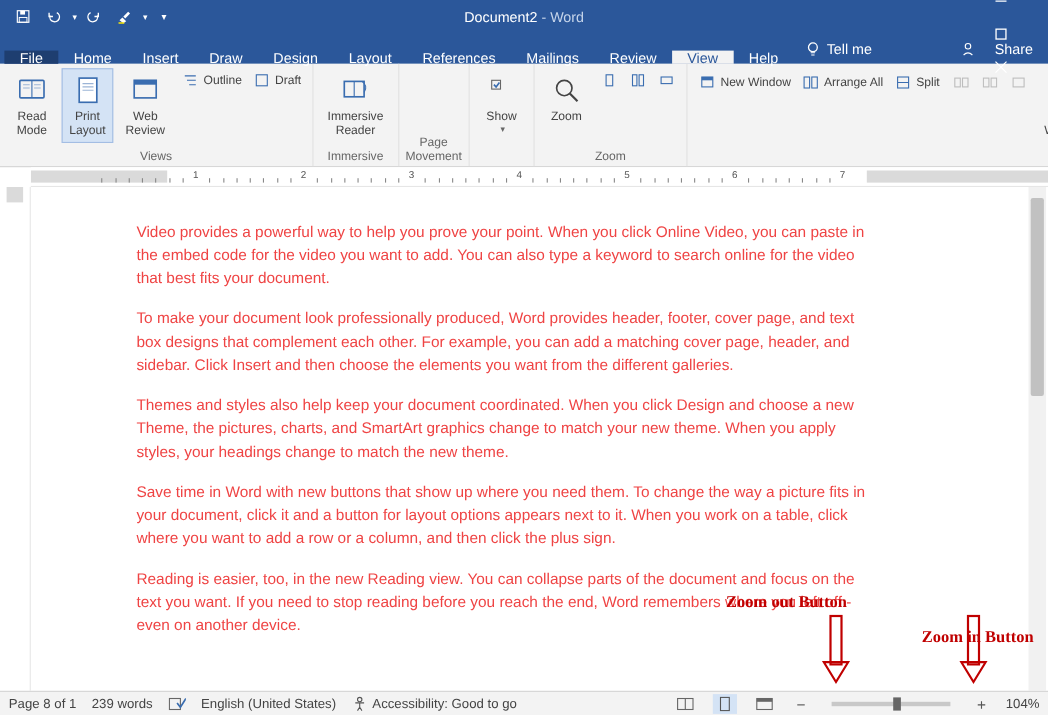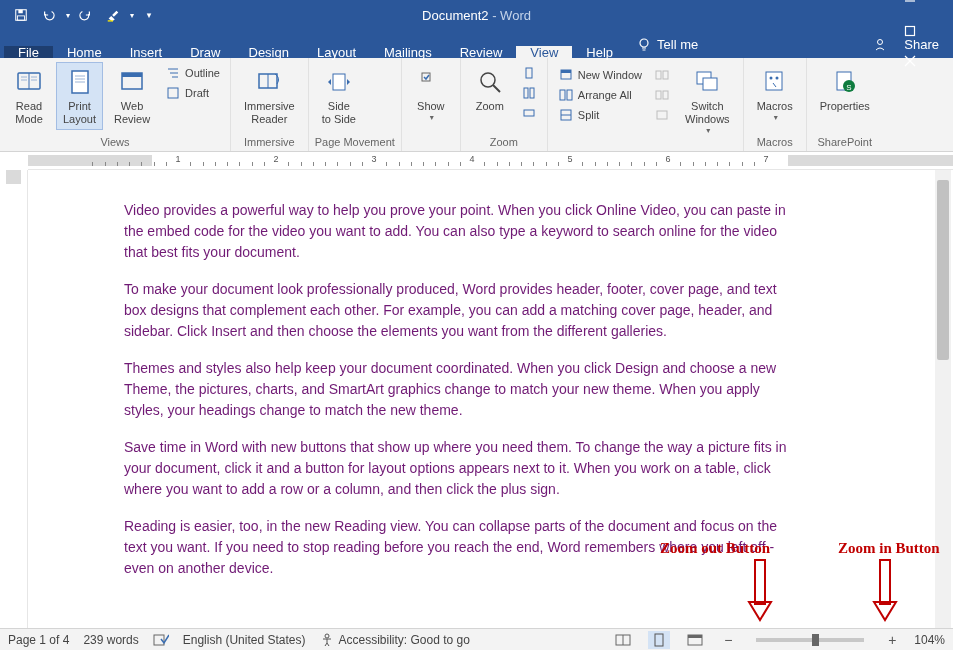--- a/index.html
+++ b/index.html
@@ -28,36 +28,36 @@
 
 
 .ribbon { height: 94px; background: #f3f3f3; border-bottom: 1px solid #d4d4d4; display: flex; font-size: 11px; color: #444; }
 .group { border-right: 1px solid #e1e1e1; display: flex; flex-direction: column; padding: 2px 6px 0; }
 .group-body { flex: 1; display: flex; align-items: flex-start; gap: 4px; padding-top: 2px; }
 .group-label { text-align: center; font-size: 11px; color: #666; padding-bottom: 3px; }
 .big-btn { display: flex; flex-direction: column; align-items: center; justify-content: flex-start; padding: 3px 6px; cursor: pointer; min-width: 40px; text-align: center; line-height: 1.2; border: 1px solid transparent; }
 .big-btn.active { background: #d4e3f5; border-color: #a3bde3; }
 .big-btn .ico { width: 32px; height: 32px; display: flex; align-items: center; justify-content: center; margin-bottom: 2px; }
 .big-btn .lbl { font-size: 11px; }
-.small-stack { display: flex; flex-direction: column; gap: 2px; padding-top: 2px; }
+.small-stack { display: flex; flex-direction: row; gap: 2px; padding-top: 2px; }
 .small-btn { display: flex; align-items: center; gap: 4px; padding: 1px 4px; cursor: pointer; white-space: nowrap; font-size: 11px; }
 .small-btn .sico { width: 16px; height: 16px; display: flex; align-items: center; justify-content: center; }
 
 
 .ruler-h { height: 18px; background: #fff; border-bottom: 1px solid #e6e6e6; position: relative; margin-left: 28px; overflow: hidden; }
 .ruler-h .shade { position: absolute; top: 3px; bottom: 3px; background: #dadada; }
 .ruler-tick { position: absolute; top: 10px; width: 1px; height: 4px; background: #888; }
 .ruler-num { position: absolute; top: 2px; font-size: 9px; color: #555; transform: translateX(-50%); }
 
 .workspace { position: absolute; top: 170px; bottom: 22px; left: 0; right: 0; background: #fff; display: flex; }
 .ruler-v { width: 28px; background: #fff; border-right: 1px solid #e6e6e6; position: relative; }
 .ruler-v .shade { position: absolute; left: 6px; right: 6px; top: 0; height: 14px; background: #dadada; }
 
 .page-area { flex: 1; overflow: hidden; position: relative; }
-.page { background: #fff; width: 820px; margin: 0; padding: 30px 50px 20px 96px; font-family: Calibri, Arial, sans-serif; font-size: 14px; color: #701a75; line-height: 1.5; }
+.page { background: #fff; width: 820px; margin: 0; padding: 30px 50px 20px 96px; font-family: Calibri, Arial, sans-serif; font-size: 14px; color: #ef4444; line-height: 1.5; }
 .page p { margin-bottom: 16px; }
 
 
 .annot { position: absolute; font-family: "Times New Roman", serif; font-weight: bold; color: #c00000; font-size: 15px; }
 .arrow { position: absolute; }
 
 
 .statusbar { position: absolute; bottom: 0; left: 0; right: 0; height: 22px; background: #f3f3f3; border-top: 1px solid #d4d4d4; display: flex; align-items: center; font-size: 12px; color: #444; padding: 0 8px; gap: 14px; }
 .statusbar .seg { display: flex; align-items: center; gap: 5px; cursor: pointer; }
 .statusbar .spacer { flex: 1; }
@@ -142,20 +142,21 @@
   </div>
 </div>
 
 <div class="tabstrip">
   <div class="tab file">File</div>
   <div class="tab">Home</div>
   <div class="tab">Insert</div>
   <div class="tab">Draw</div>
   <div class="tab">Design</div>
   <div class="tab">Layout</div>
+  <div class="tab">References</div>
   <div class="tab">Mailings</div>
   <div class="tab">Review</div>
   <div class="tab active">View</div>
   <div class="tab">Help</div>
   <div class="tell">
     <svg width="14" height="14">
         <circle cx="7" cy="6" r="4" fill="none" stroke="#fff" stroke-width="1.2"></circle>
         <line x1="5" y1="11" x2="9" y2="11" stroke="#fff"></line>
         <line x1="5.5" y1="13" x2="8.5" y2="13" stroke="#fff"></line>
       </svg>
@@ -247,31 +248,20 @@
           </div>
         <div class="lbl" style="white-space:pre-line">Immersive
 Reader</div>
       </div>
     </div>
     <div class="group-label">Immersive</div>
   </div>
 
   <div class="group">
     <div class="group-body">
-      <div class="big-btn">
-        <div class="ico">
-            <svg width="28" height="28">
-              <rect x="8" y="6" width="12" height="16" fill="#fff" stroke="#3a6db0"></rect>
-              <path d="M3 14 L6 11 L6 17 Z" fill="#3a6db0"></path>
-              <path d="M25 14 L22 11 L22 17 Z" fill="#3a6db0"></path>
-            </svg>
-          </div>
-        <div class="lbl" style="white-space:pre-line">Side
-to Side</div>
-      </div>
     </div>
     <div class="group-label">Page Movement</div>
   </div>
 
   <div class="group">
     <div class="group-body">
       <div class="big-btn">
         <div class="ico">
             <svg width="24" height="24">
               <rect x="3" y="3" width="8" height="8" fill="none" stroke="#666"></rect>
@@ -502,32 +492,32 @@
       <p>Save time in Word with new buttons that show up where you need them. To change the way a picture fits in your document, click it and a button for layout options appears next to it. When you work on a table, click where you want to add a row or a column, and then click the plus sign.</p>
       <p>Reading is easier, too, in the new Reading view. You can collapse parts of the document and focus on the text you want. If you need to stop reading before you reach the end, Word remembers where you left off - even on another device.</p>
     </div>
     <div class="scrolltrack">
       <div class="scrollthumb" style="top:10px;height:180px"></div>
     </div>
   </div>
 </div>
 
 <div class="annot" style="left:660px; top:540px">Zoom out Button</div>
-<div class="annot" style="left:838px; top:540px">Zoom in Button</div>
+<div class="annot" style="left:838px; top:572px">Zoom in Button</div>
 <svg class="arrow" style="left:745px; top:558px" width="30" height="66">
   <rect x="10" y="2" width="10" height="44" fill="none" stroke="#c00000" stroke-width="2"></rect>
   <path d="M4 44 L15 62 L26 44 Z" fill="none" stroke="#c00000" stroke-width="2"></path>
 </svg>
 <svg class="arrow" style="left:870px; top:558px" width="30" height="66">
   <rect x="10" y="2" width="10" height="44" fill="none" stroke="#c00000" stroke-width="2"></rect>
   <path d="M4 44 L15 62 L26 44 Z" fill="none" stroke="#c00000" stroke-width="2"></path>
 </svg>
 
 <div class="statusbar">
-  <div class="seg">Page 1 of 4</div>
+  <div class="seg">Page 8 of 1</div>
   <div class="seg">239 words</div>
   <div class="seg">
     <svg width="16" height="14">
         <rect x="1" y="2" width="10" height="10" fill="none" stroke="#666"></rect>
         <path d="M8 6 L11 10 L16 2" fill="none" stroke="#3a6db0" stroke-width="1.5"></path>
       </svg>
   </div>
   <div class="seg">English (United States)</div>
   <div class="seg">
     <svg width="14" height="14">

